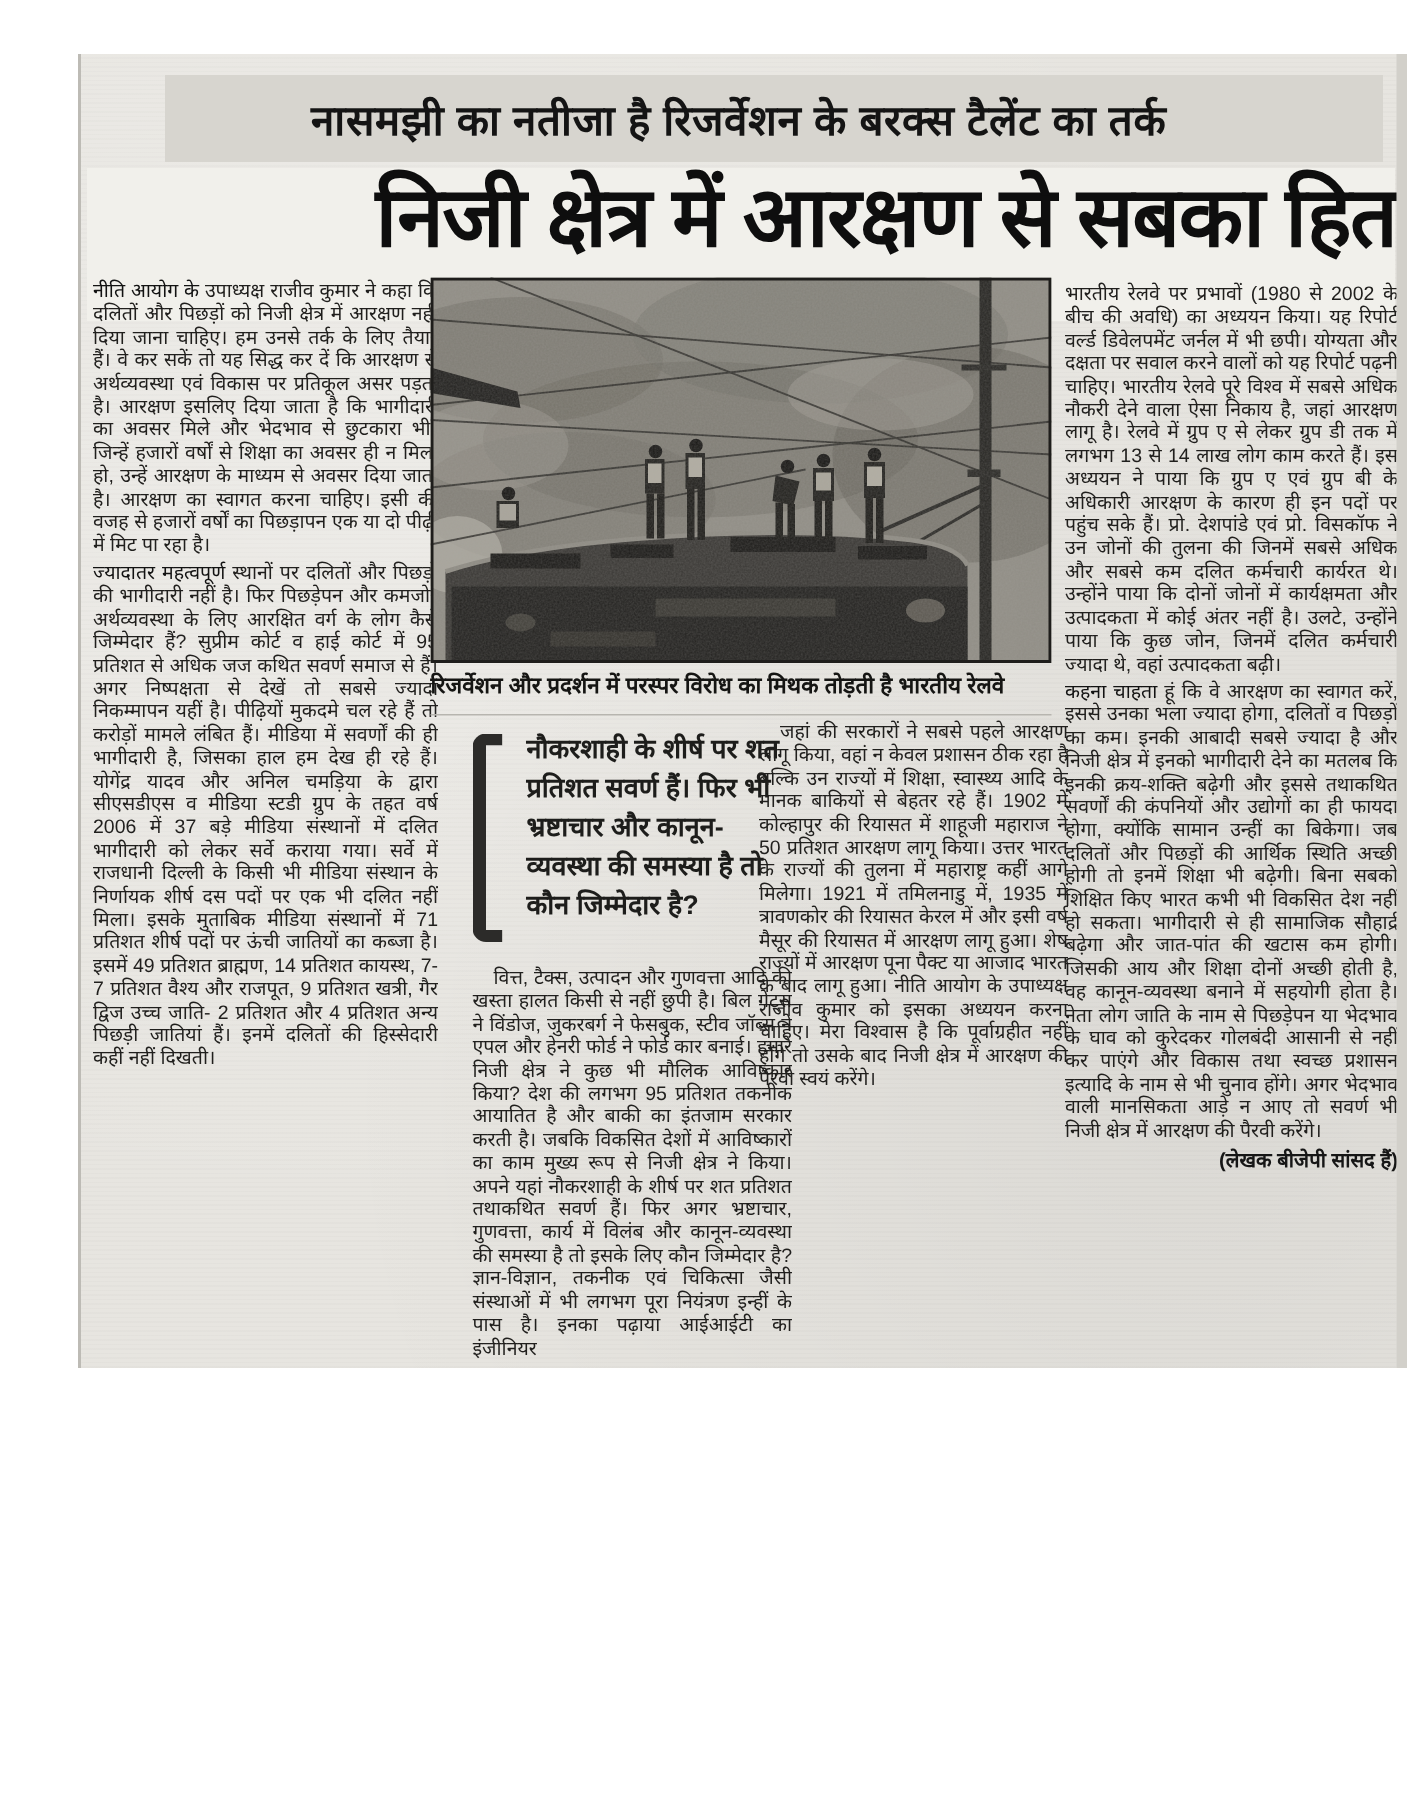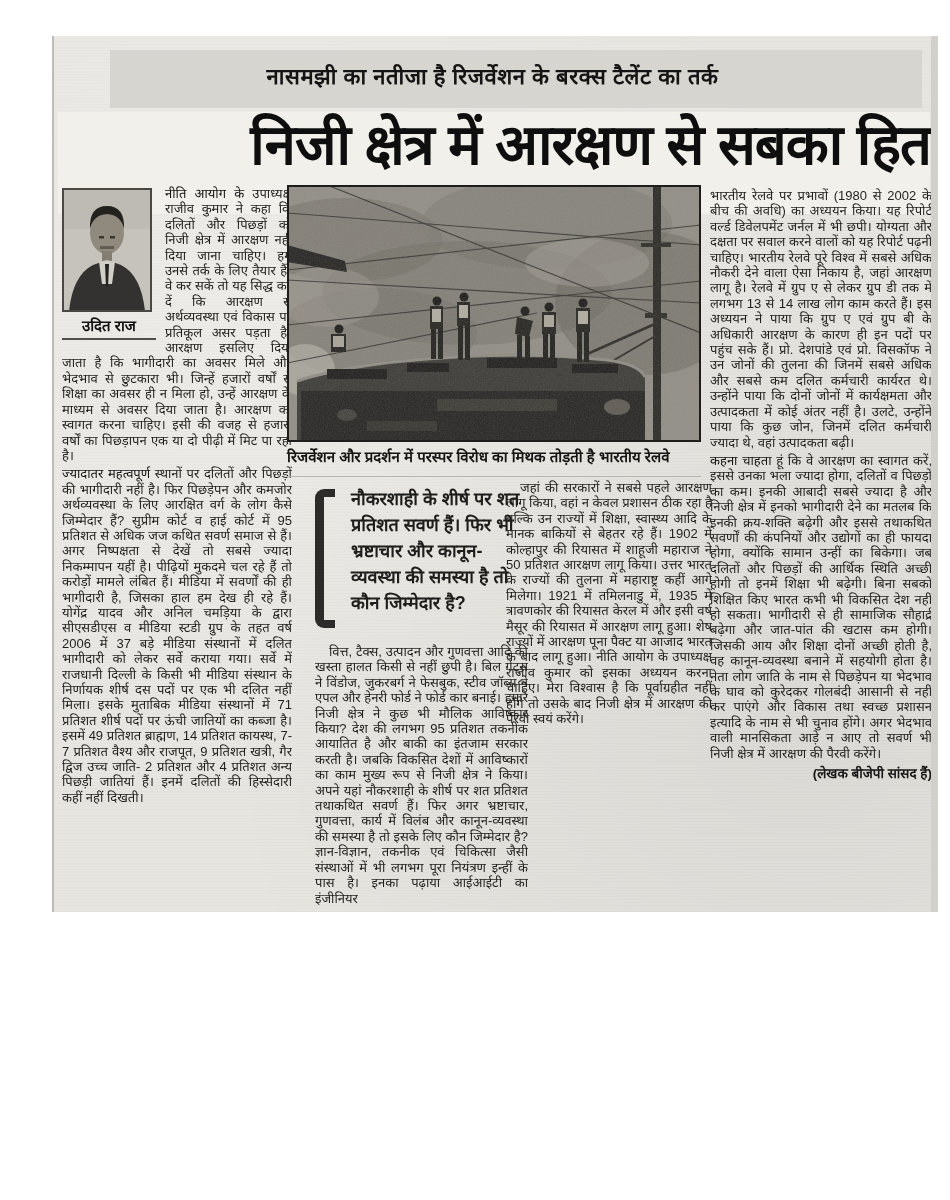--- a/index.html
+++ b/index.html
@@ -17,21 +17,21 @@
       repeating-linear-gradient(0deg, rgba(0,0,0,0.015) 0 1px, transparent 1px 3px),
       #e7e5e0;
     border-left:2px solid #bdbbb5;
     border-right:7px solid #d2d0ca;
     box-sizing:border-box;
     overflow:hidden;
   }
   .kicker-band{position:absolute;left:56px;top:14px;width:812px;height:58px;background:#d7d5cf;}
   .kicker{
     position:absolute;left:0;right:0;top:24px;text-align:center;
-    font-size:22px;font-weight:700;color:#141414;letter-spacing:0.5px;
+    font-size:28px;font-weight:700;color:#141414;letter-spacing:0.5px;
   }
   .headline-band{position:absolute;left:4px;top:76px;width:872px;height:102px;background:#f1f0eb;}
   .headline{
     position:absolute;left:0;right:0;top:80px;text-align:right;
     font-size:56px;font-weight:700;color:#0e0e0e;line-height:1.05;letter-spacing:-1px;
   }
 
   .body{font-size:13px;line-height:15.4px;text-align:justify;color:#201f1d;margin:0 0 3px 0;}
   .indent{text-indent:14px;}
   .lead-bold{font-weight:400;color:#121212;}
@@ -73,37 +73,20 @@
 
 <div class="scan">
 
   <div class="kicker-band"></div>
   <div class="kicker">नासमझी का नतीजा है रिजर्वेशन के बरक्स टैलेंट का तर्क</div>
 
   <div class="headline-band"></div>
   <h1 class="headline" style="margin:0;">निजी क्षेत्र में आरक्षण से सबका हित</h1>
 
   <div class="col1">
-    <div class="author-float">
-      <svg class="author-photo" viewBox="0 0 88 122" preserveAspectRatio="none">
-        <rect width="88" height="122" fill="#c6c3bc"></rect>
-        <rect width="88" height="40" fill="#b8b5ad" opacity="0.6"></rect>
-        <ellipse cx="44" cy="44" rx="17" ry="21" fill="#8f897e"></ellipse>
-        <path d="M27,40 Q26,17 44,17 Q62,17 61,40 Q58,26 44,25 Q30,26 27,40 Z" fill="#23221f"></path>
-        <rect x="36" y="47" width="5" height="2.5" fill="#39362f"></rect>
-        <rect x="47" y="47" width="5" height="2.5" fill="#39362f"></rect>
-        <rect x="37" y="57" width="14" height="3" fill="#555047" opacity="0.8"></rect>
-        <rect x="39" y="62" width="10" height="10" fill="#837d72"></rect>
-        <path d="M6,122 Q10,86 30,76 L44,71 L58,76 Q78,86 82,122 Z" fill="#343230"></path>
-        <polygon points="36,73 44,71 52,73 49,95 39,95" fill="#d2cfc7"></polygon>
-        <polygon points="42,75 46,75 45,98 43,98" fill="#23221f"></polygon>
-        <rect width="88" height="122" fill="none" stroke="#4a4845" stroke-width="2"></rect>
-      </svg>
-      <div class="author-caption">उदित राज</div>
-    </div>
     <p class="body"><span class="lead-bold">नीति आयोग के</span><span> उपाध्यक्ष राजीव कुमार ने कहा कि दलितों और पिछड़ों को निजी क्षेत्र में आरक्षण नहीं दिया जाना चाहिए। हम उनसे तर्क के लिए तैयार हैं। वे कर सकें तो यह सिद्ध कर दें कि आरक्षण से अर्थव्यवस्था एवं विकास पर प्रतिकूल असर पड़ता है। आरक्षण इसलिए दिया जाता है कि भागीदारी का अवसर मिले और भेदभाव से छुटकारा भी। जिन्हें हजारों वर्षों से शिक्षा का अवसर ही न मिला हो, उन्हें आरक्षण के माध्यम से अवसर दिया जाता है। आरक्षण का स्वागत करना चाहिए। इसी की वजह से हजारों वर्षों का पिछड़ापन एक या दो पीढ़ी में मिट पा रहा है।</span></p>
     <p class="body"><span class="lead-bold">ज्यादातर महत्वपूर्ण</span><span> स्थानों पर दलितों और पिछड़ों की भागीदारी नहीं है। फिर पिछड़ेपन और कमजोर अर्थव्यवस्था के लिए आरक्षित वर्ग के लोग कैसे जिम्मेदार हैं? सुप्रीम कोर्ट व हाई कोर्ट में 95 प्रतिशत से अधिक जज कथित सवर्ण समाज से हैं। अगर निष्पक्षता से देखें तो सबसे ज्यादा निकम्मापन यहीं है। पीढ़ियों मुकदमे चल रहे हैं तो करोड़ों मामले लंबित हैं। मीडिया में सवर्णों की ही भागीदारी है, जिसका हाल हम देख ही रहे हैं। योगेंद्र यादव और अनिल चमड़िया के द्वारा सीएसडीएस व मीडिया स्टडी ग्रुप के तहत वर्ष 2006 में 37 बड़े मीडिया संस्थानों में दलित भागीदारी को लेकर सर्वे कराया गया। सर्वे में राजधानी दिल्ली के किसी भी मीडिया संस्थान के निर्णायक शीर्ष दस पदों पर एक भी दलित नहीं मिला। इसके मुताबिक मीडिया संस्थानों में 71 प्रतिशत शीर्ष पदों पर ऊंची जातियों का कब्जा है। इसमें 49 प्रतिशत ब्राह्मण, 14 प्रतिशत कायस्थ, 7-7 प्रतिशत वैश्य और राजपूत, 9 प्रतिशत खत्री, गैर द्विज उच्च जाति- 2 प्रतिशत और 4 प्रतिशत अन्य पिछड़ी जातियां हैं। इनमें दलितों की हिस्सेदारी कहीं नहीं दिखती।</span></p>
   </div>
 
   <svg class="news-photo" viewBox="0 0 414 257" preserveAspectRatio="none">
     <defs>
       <filter id="grain" x="0" y="0" width="100%" height="100%">
         <feTurbulence type="fractalNoise" baseFrequency="0.8" numOctaves="2" result="n"></feTurbulence>
         <feColorMatrix in="n" type="matrix" values="0 0 0 0 0.42  0 0 0 0 0.41  0 0 0 0 0.39  0 0 0 0.5 0"></feColorMatrix>
       </filter>

